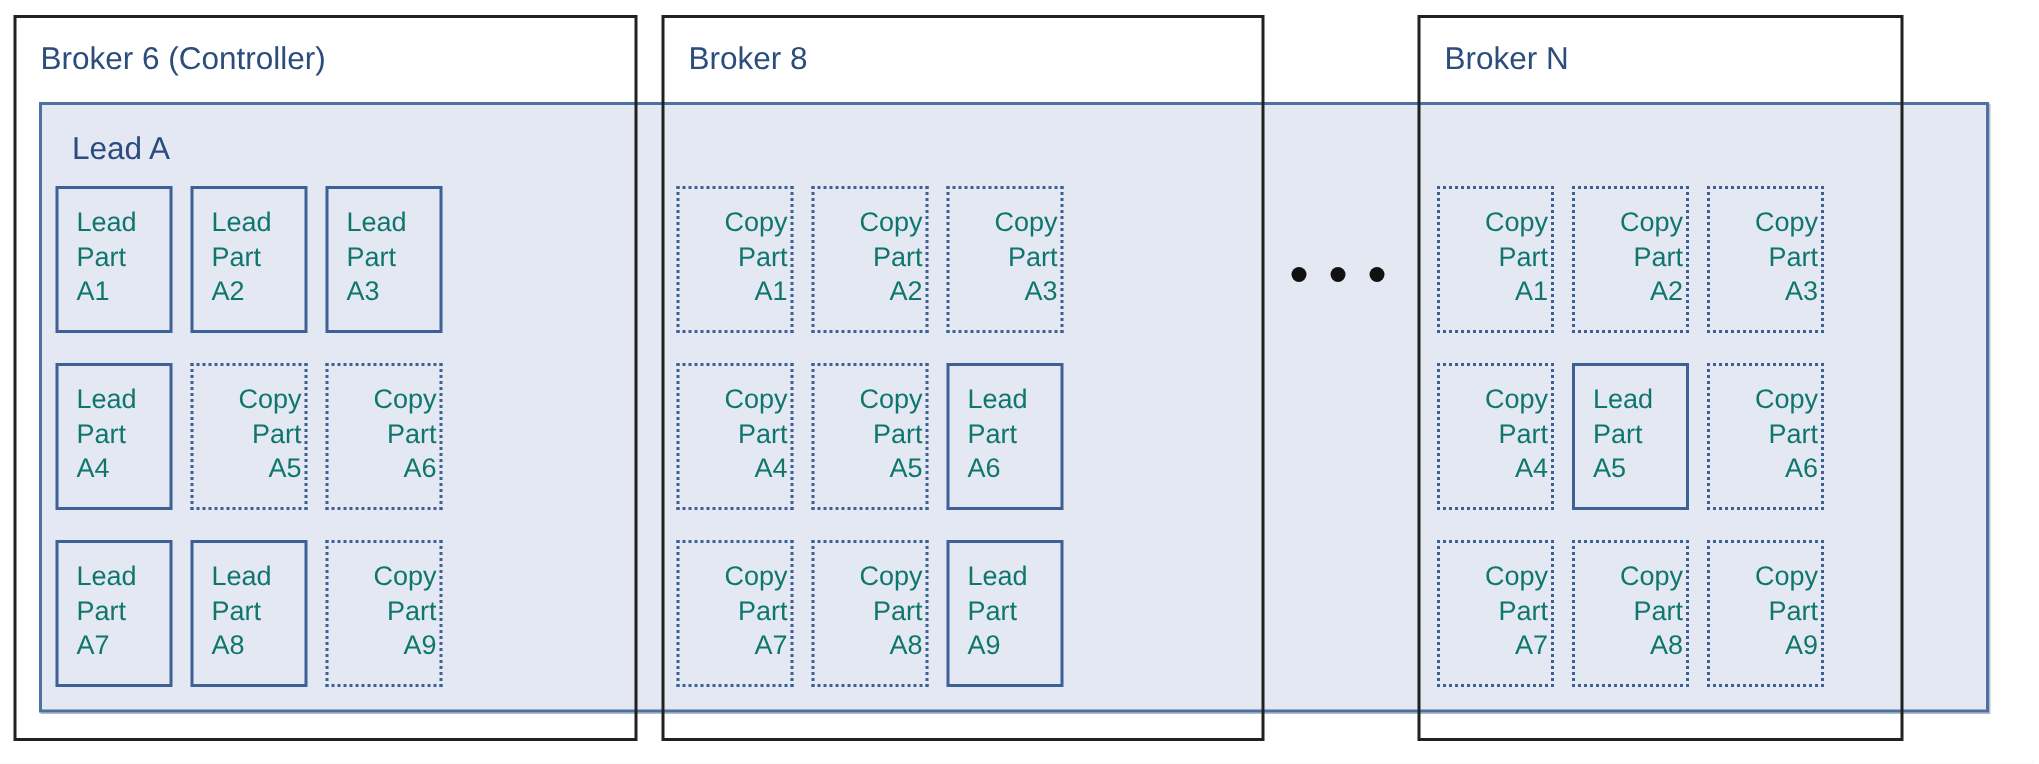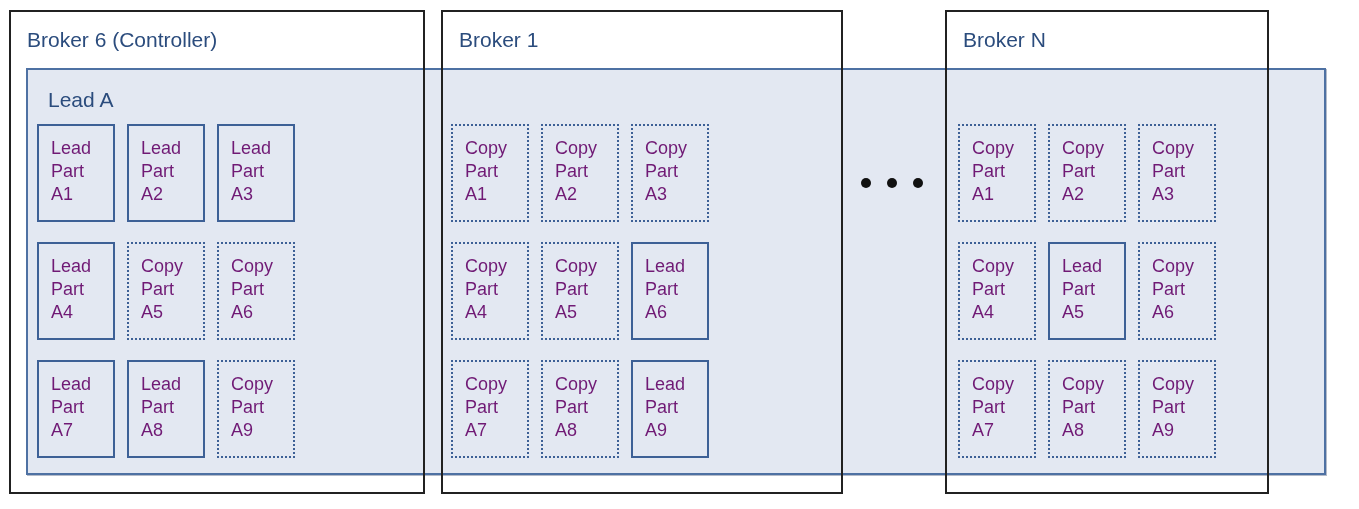--- a/index.html
+++ b/index.html
@@ -70,25 +70,25 @@
     row-gap: 20px;
     z-index: 3;
   }
   .cells.c1 { left: 37px; }
   .cells.c2 { left: 451px; }
   .cells.cn { left: 958px; }
   .cell {
     padding: 11px 2px 0 12px;
     font-size: 18px;
     line-height: 23px;
-    color: #701a75;
+    color: #0f766e;
     background: transparent;
   }
   .cell.lead { border: 2px solid var(--cell-border); }
-  .cell.copy { border: 2px dotted var(--cell-border); }
+  .cell.copy { border: 2px dotted var(--cell-border); text-align: right; }
   .ellipsis {
     position: absolute;
     left: 861px;
     top: 178px;
     display: flex;
     column-gap: 16px;
     z-index: 3;
   }
   .ellipsis .dot {
     width: 10px;
@@ -104,21 +104,21 @@
 
   <div class="topic-band"></div>
 
   <div class="topic-label">Lead A</div>
 
   <div class="broker-box b1">
     <div class="broker-title">Broker 6 (Controller)</div>
   </div>
 
   <div class="broker-box b2">
-    <div class="broker-title">Broker 1</div>
+    <div class="broker-title">Broker 8</div>
   </div>
 
   <div class="broker-box bn">
     <div class="broker-title">Broker N</div>
   </div>
 
   <div class="cells c1">
       <div class="cell lead">
         <div>Lead</div>
         <div>Part</div>

